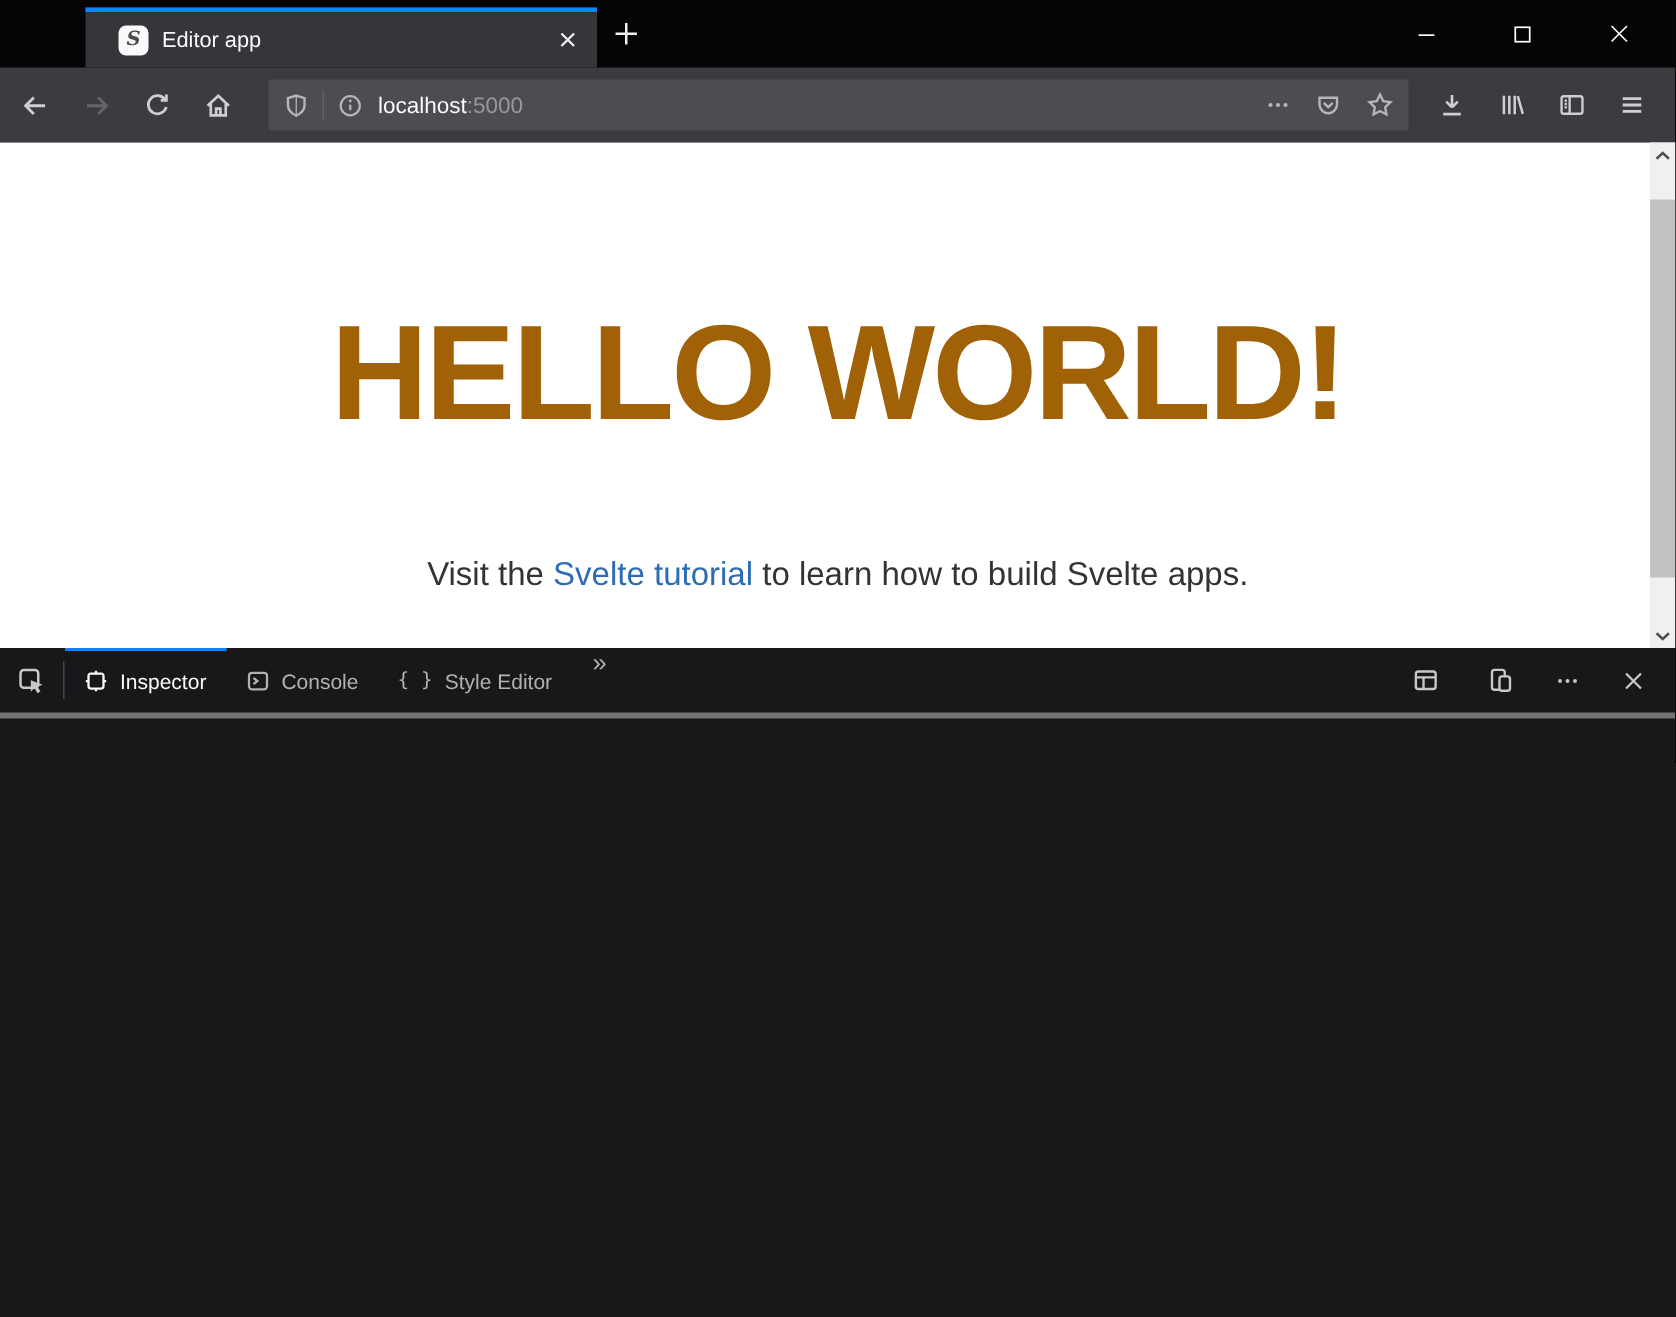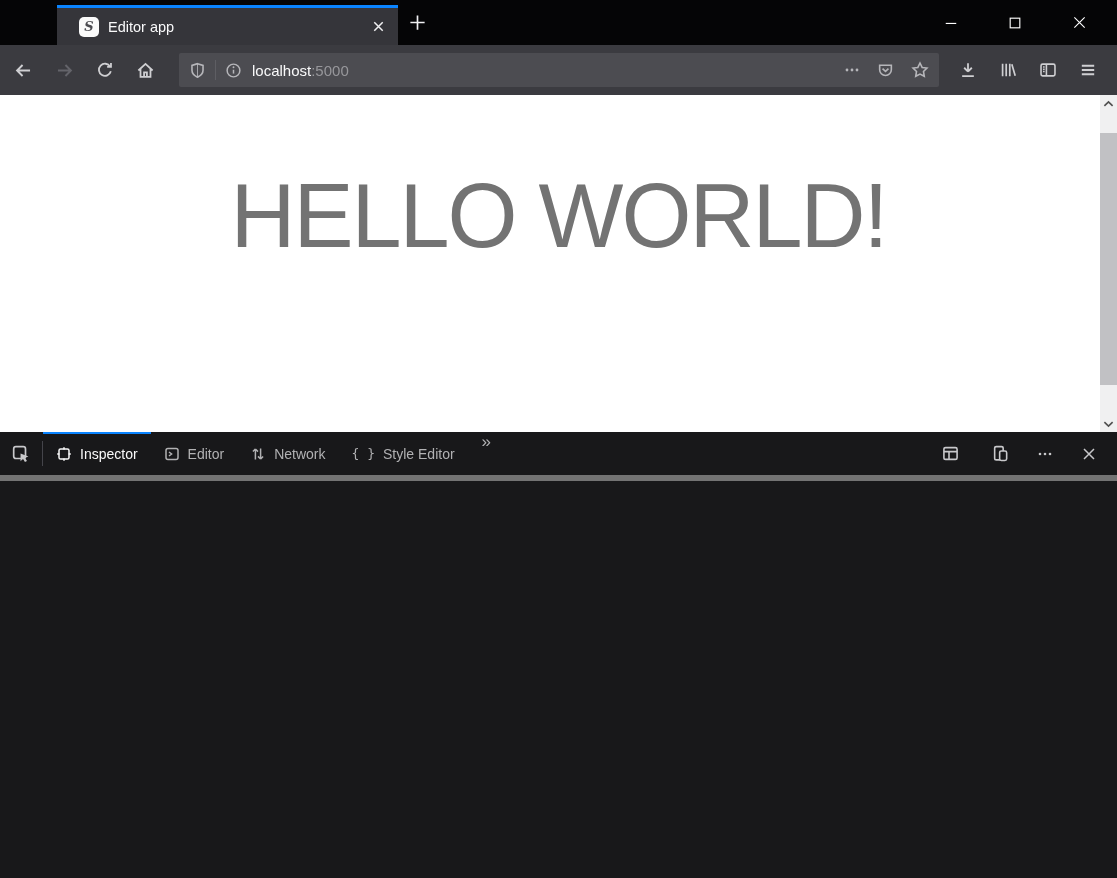--- a/index.html
+++ b/index.html
@@ -21,31 +21,31 @@
   #urlbar{flex:1;height:34px;background:#4c4c51;border-radius:2px;display:flex;align-items:center;padding:0 10px;margin:0 8px 0 2px;}
   #url-shield{color:#b6b6ba;}
   .url-sep{width:1px;height:20px;background:#5e5e63;margin:0 9px;}
   #url-info{color:#b6b6ba;}
   #url-text{margin-left:10px;font-size:15px;color:#f9f9fa;}
   #url-port{color:#97979b;}
   #urlbar-right{margin-left:auto;display:flex;align-items:center;gap:17px;color:#b6b6ba;}
   #nav-right{display:flex;align-items:center;gap:22px;padding:0 6px 0 12px;}
   
   #content{position:absolute;left:0;top:95px;width:100%;height:337px;background:#fff;text-align:center;}
-  #page-h1{margin:76px 0 0;font-size:90px;font-weight:400;letter-spacing:-2px;color:#737373;line-height:1;white-space:nowrap;}
+  #page-h1{margin:109px 0 0;font-size:90px;font-weight:700;letter-spacing:-2px;color:#a16207;line-height:1;white-space:nowrap;}
   #page-p{margin:76px 0 0;font-size:22px;color:#333;}
   #page-p a{color:#2e6db4;text-decoration:none;}
   
   #page-scroll{position:absolute;right:0;top:95px;width:17px;height:337px;background:#f0f0f1;}
   #page-scroll .sb-btn{height:17px;display:flex;align-items:center;justify-content:center;color:#505050;}
   #page-thumb{position:absolute;left:0;top:38px;width:17px;height:252px;background:#c1c1c4;}
   #page-scroll .sb-btn.bottom{position:absolute;bottom:0;left:0;width:17px;}
   
   #devtools{position:absolute;left:0;top:432px;width:100%;height:446px;background:#18181a;color:#b1b1b3;}
-  #dt-toolbar{height:43px;border-bottom:6px solid #737373;display:flex;align-items:stretch;}
+  #dt-toolbar{height:43px;border-bottom:4px solid #737373;display:flex;align-items:stretch;}
   .dt-iconbtn{display:flex;align-items:center;padding:0 12px;color:#c8c8cb;}
   .dt-vsep{width:1px;background:#44444a;margin:9px 0;}
   .dt-tab{display:flex;align-items:center;gap:8px;padding:0 13px;font-size:14px;color:#b1b1b3;cursor:default;}
   .dt-tab.active{color:#f9f9fa;box-shadow:inset 0 2px 0 0 #0a84ff;}
   .braces{font-family:"DejaVu Sans Mono",monospace;font-size:13px;}
   #dt-right{margin-left:auto;display:flex;align-items:center;gap:4px;padding-right:8px;}
   #dt-overflow{font-size:17px;color:#b1b1b3;padding:0 14px;}
   
   #dt-left{position:absolute;left:0;top:476px;width:580px;bottom:0;background:#18181a;overflow:hidden;}
   
@@ -174,20 +174,21 @@
       <span class="ic">
         <svg width="18" height="18" viewBox="0 0 16 16" fill="none" stroke="currentColor" stroke-width="1.7">
             <path d="M2.5 4.2h11M2.5 8h11M2.5 11.8h11"></path>
           </svg>
       </span>
     </div>
   </div>
 
   <div id="content">
     <h1 id="page-h1">HELLO WORLD!</h1>
+    <p id="page-p"><span>Visit the </span><a href="#">Svelte tutorial</a><span> to learn how to build Svelte apps.</span></p>
   </div>
   <div id="page-scroll">
     <div class="sb-btn">
         <svg width="11" height="8" viewBox="0 0 12 8" fill="none" stroke="#505050" stroke-width="1.8">
           <path d="M1.5 6L6 1.8 10.5 6"></path>
         </svg>
       </div>
     <div id="page-thumb"></div>
     <div class="sb-btn bottom">
         <svg width="11" height="8" viewBox="0 0 12 8" fill="none" stroke="#505050" stroke-width="1.8">
@@ -210,28 +211,21 @@
             <rect x="3" y="3" width="10" height="10" rx="1.6"></rect>
             <path d="M8 1.2v2.2M8 12.6v2.2M1.2 8h2.2M12.6 8h2.2"></path>
           </svg>
         <span>Inspector</span>
       </span>
       <span class="dt-tab">
         <svg width="16" height="16" viewBox="0 0 16 16" fill="none" stroke="currentColor" stroke-width="1.5">
             <rect x="2" y="2.5" width="12" height="11" rx="2"></rect>
             <path d="M5 6l2.6 2L5 10"></path>
           </svg>
-        <span>Editor</span>
-      </span>
-      <span class="dt-tab">
-        <svg width="16" height="16" viewBox="0 0 16 16" fill="none" stroke="currentColor" stroke-width="1.5">
-            <path d="M5.4 13.5V3M5.4 3L2.9 5.6M5.4 3L8 5.6"></path>
-            <path d="M10.6 2.5V13M10.6 13l2.5-2.6M10.6 13L8 10.4"></path>
-          </svg>
-        <span>Network</span>
+        <span>Console</span>
       </span>
       <span class="dt-tab">
         <span class="braces">{ }</span>
         <span>Style Editor</span>
       </span>
       <span id="dt-overflow">»</span>
       <div id="dt-right">
         <span class="dt-iconbtn">
           <svg width="17" height="17" viewBox="0 0 16 16" fill="none" stroke="currentColor" stroke-width="1.5">
               <rect x="1.8" y="2.5" width="12.4" height="11" rx="1.6"></rect>

